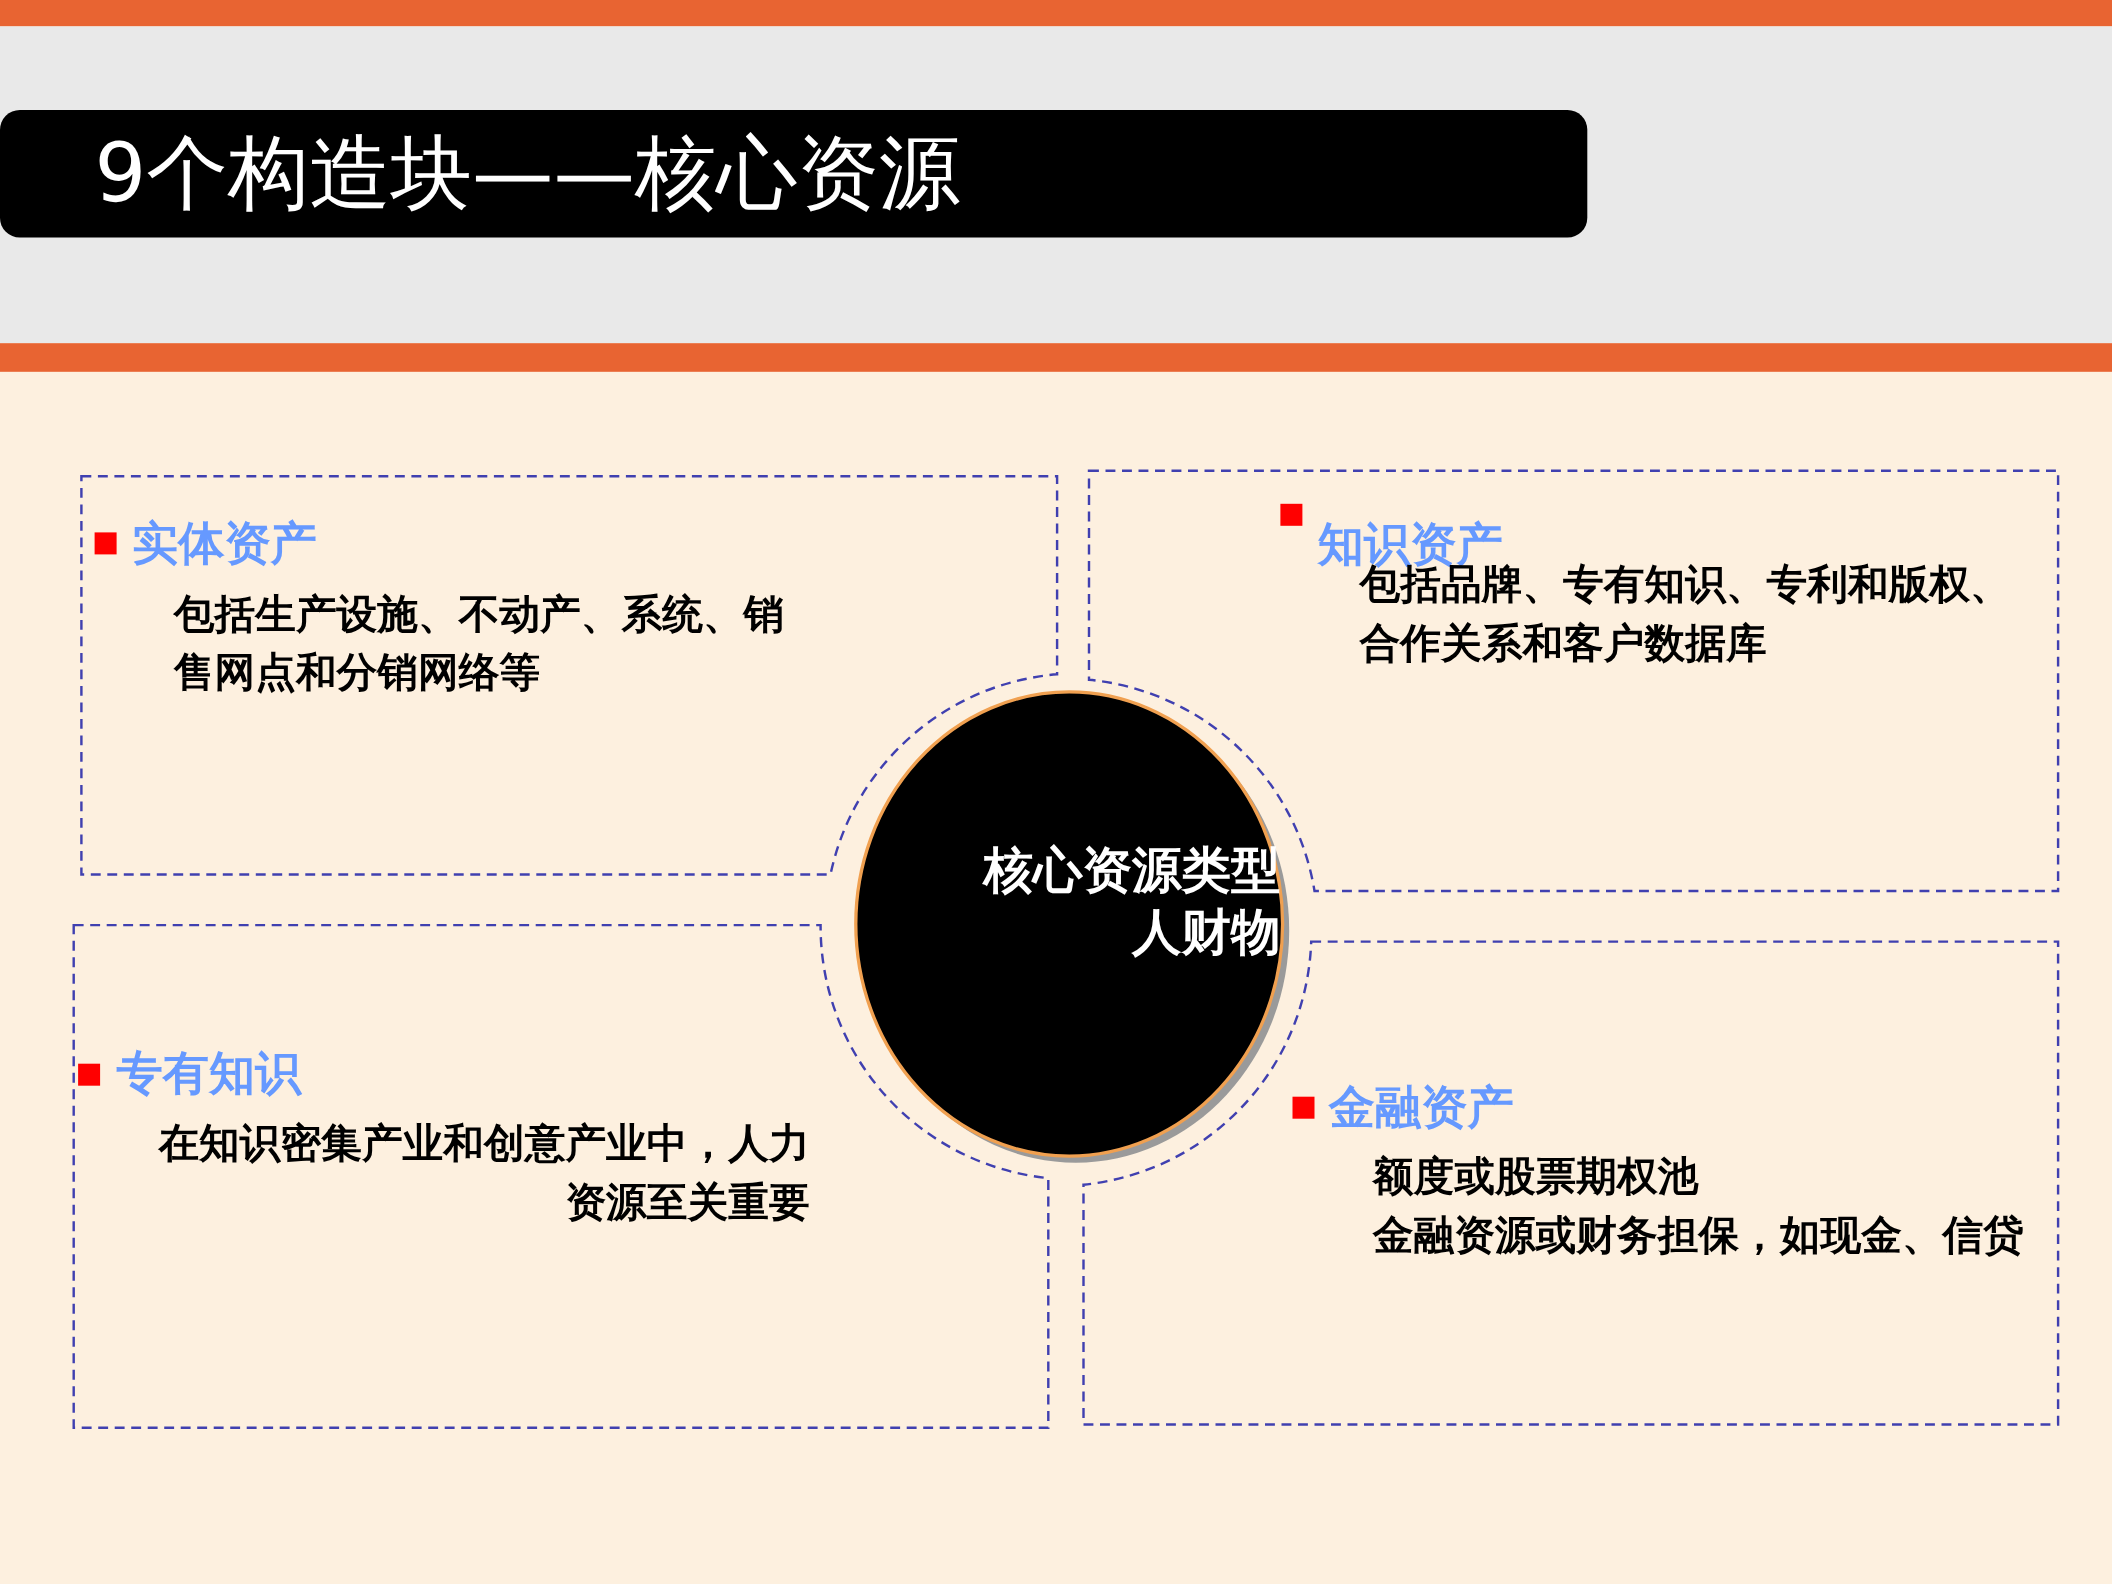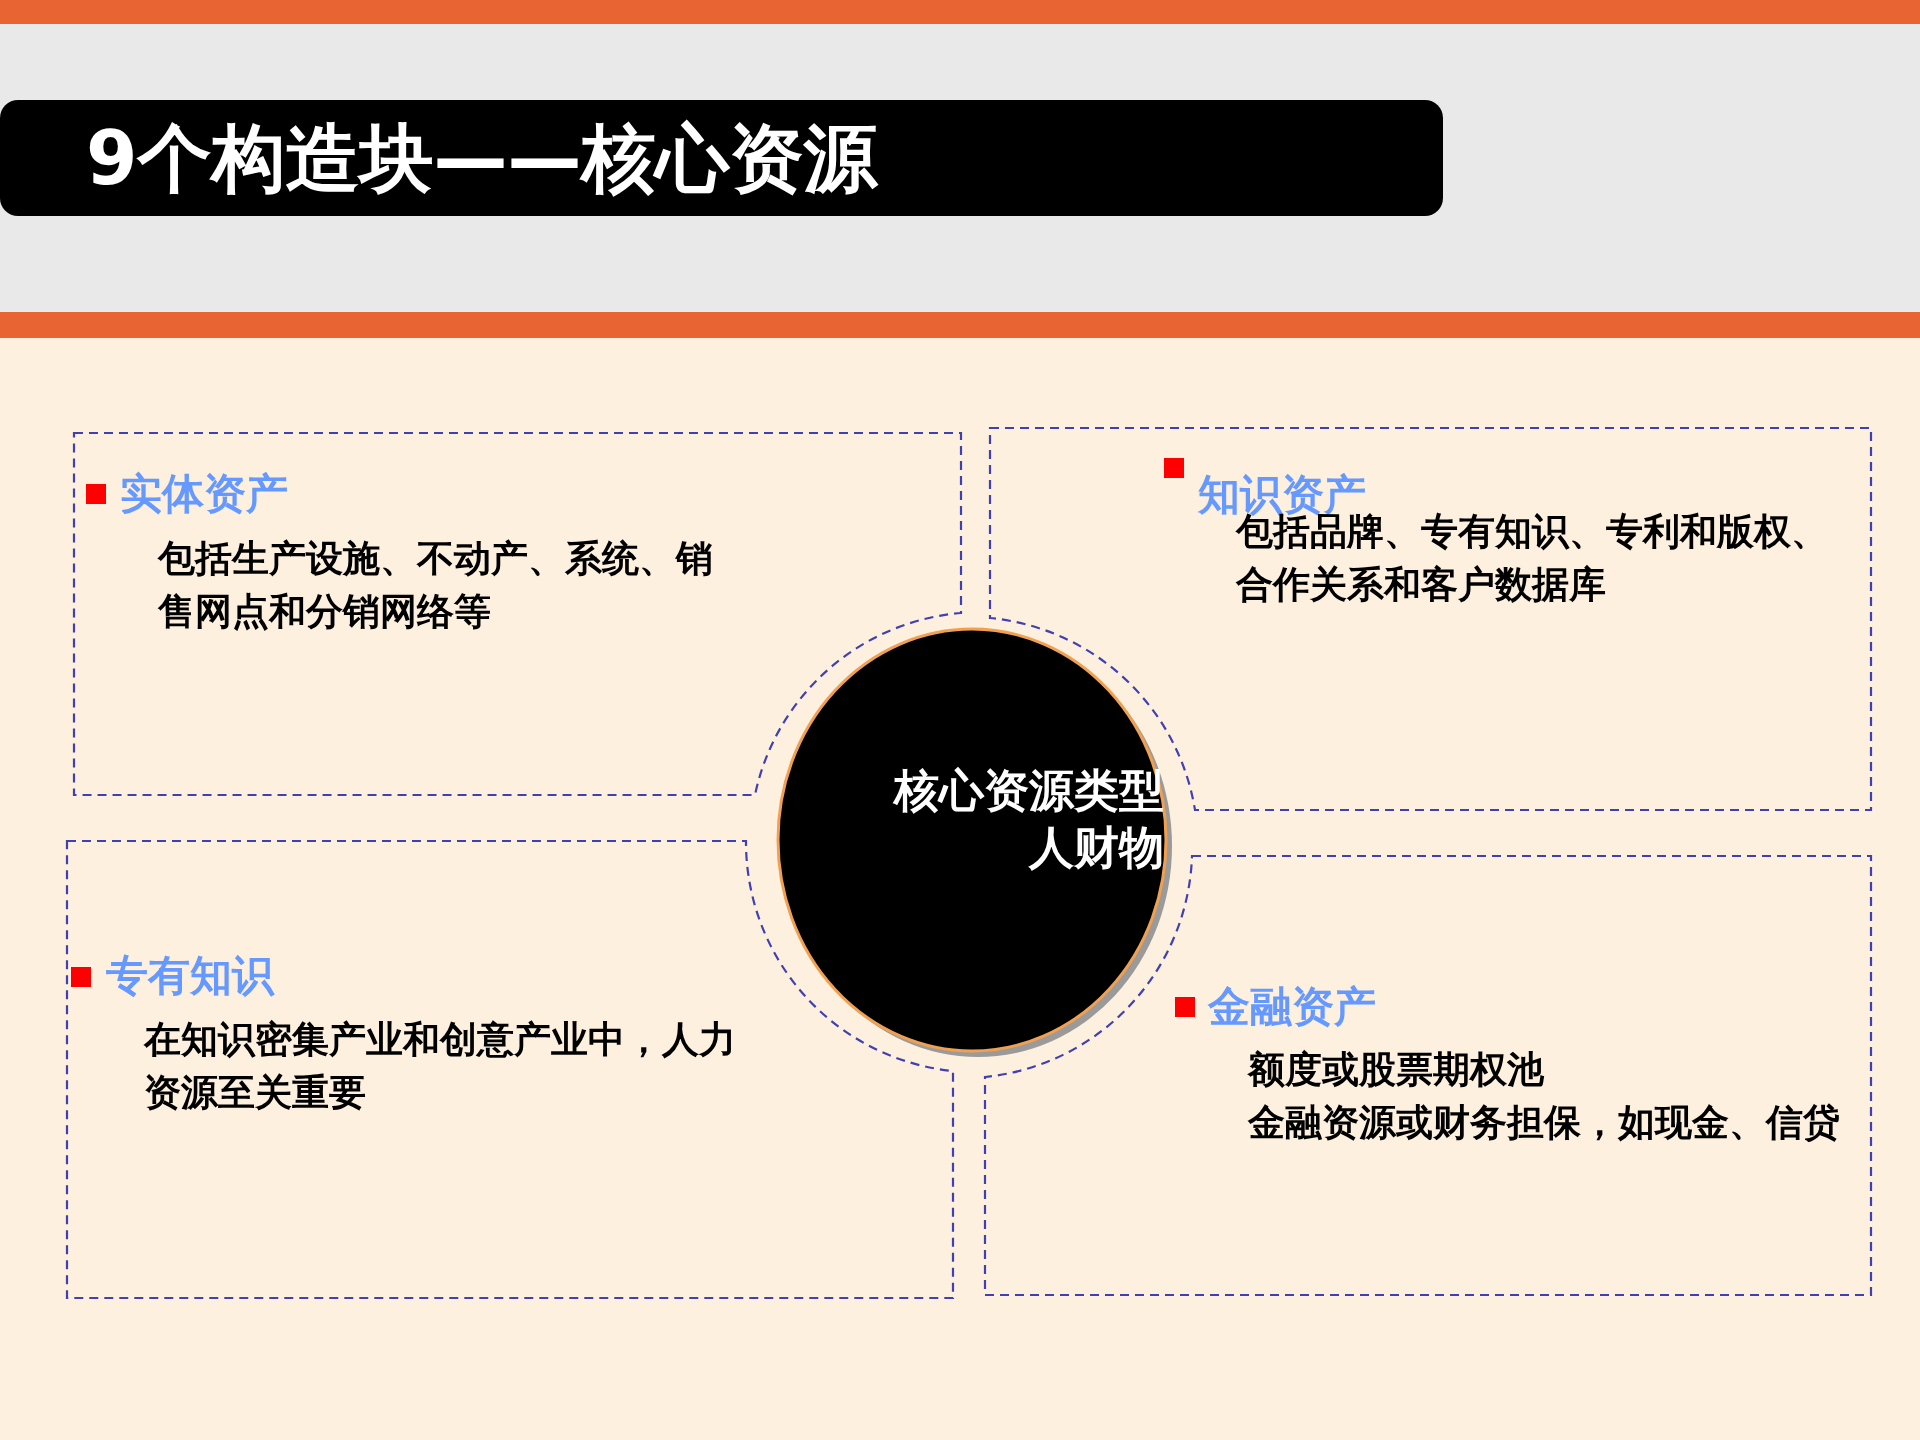--- a/index.html
+++ b/index.html
@@ -10,21 +10,21 @@
   }
   .band-top { position: absolute; left: 0; top: 0; width: 1920px; height: 24px; background: #E86432; }
   .band-gray { position: absolute; left: 0; top: 24px; width: 1920px; height: 288px; background: #E9E9E9; }
   .band-mid { position: absolute; left: 0; top: 312px; width: 1920px; height: 26px; background: #E86432; }
   .title-box {
     position: absolute; left: 0; top: 100px; width: 1443px; height: 116px;
     background: #000; border-radius: 18px;
   }
   .title-text {
     position: absolute; left: 86px; top: 100px; height: 116px; line-height: 116px;
-    color: #fff; font-size: 74px; font-weight: bold; white-space: nowrap; text-align: center;
+    color: #fff; font-size: 74px; font-weight: normal; white-space: nowrap; text-align: center;
   }
   svg.shapes { position: absolute; left: 0; top: 0; }
   .sec-title {
     position: absolute; color: #6699FF; font-weight: bold; font-size: 42px;
     white-space: nowrap; line-height: 50px;
   }
   .bullet {
     position: absolute; width: 20px; height: 20px; background: #FF0000;
   }
   .body-text {
@@ -76,21 +76,21 @@
 
 <div class="bullet" style="left:1164px; top:458px;"></div>
 <div class="sec-title" style="left:1198px; top:442px;margin-top:28px;">知识资产</div>
 <div class="body-text" style="left:1236px; top:505px;">
   <div>包括品牌、专有知识、专利和版权、</div>
   <div>合作关系和客户数据库</div>
 </div>
 
 <div class="bullet" style="left:71px; top:967px;"></div>
 <div class="sec-title" style="left:106px; top:951px;">专有知识</div>
-<div class="body-text" style="left:144px; top:1013px;">
+<div class="body-text" style="left:144px; top:1013px;text-align:right;">
   <div>在知识密集产业和创意产业中，人力</div>
   <div>资源至关重要</div>
 </div>
 
 <div class="bullet" style="left:1175px; top:997px;"></div>
 <div class="sec-title" style="left:1208px; top:982px;">金融资产</div>
 <div class="body-text" style="left:1248px; top:1043px;">
   <div>额度或股票期权池</div>
   <div>金融资源或财务担保，如现金、信贷</div>
 </div>

